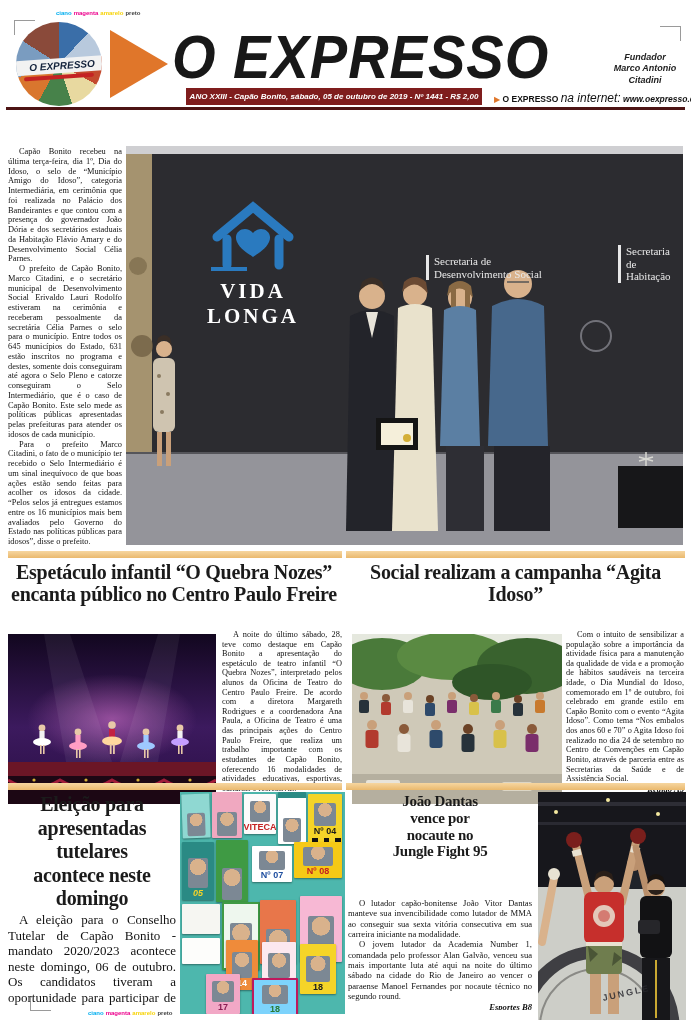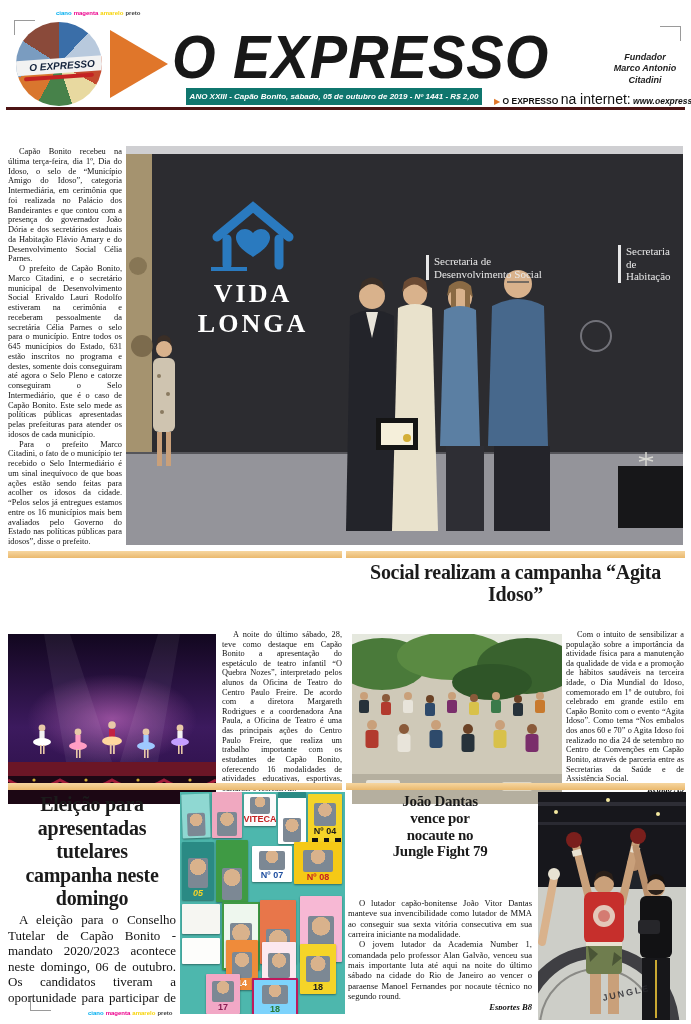--- a/index.html
+++ b/index.html
@@ -24,28 +24,28 @@
      transform:rotate(-4deg);display:flex;align-items:center;justify-content:center;
      font-family:"Liberation Sans",sans-serif;font-weight:700;font-style:italic;font-size:10px;color:#14233c;}
   .logo-ribbon{position:absolute;left:8px;top:53px;width:70px;height:4px;background:#c42222;border-radius:2px;transform:rotate(-4deg);}
   .mast-arrow{position:absolute;left:110px;top:30px;width:0;height:0;
      border-left:58px solid #e0762a;border-top:34px solid transparent;border-bottom:34px solid transparent;}
   .mast-title{position:absolute;left:172px;top:22px;width:445px;
      font-family:"Liberation Sans",sans-serif;font-weight:700;font-style:italic;
      font-size:56px;letter-spacing:1px;color:#181818;white-space:nowrap;transform:scaleY(1.08);transform-origin:top left;}
   .founder{position:absolute;right:6px;top:52px;width:80px;text-align:center;
      font-family:"Liberation Sans",sans-serif;font-weight:700;font-style:italic;font-size:9px;line-height:1.25;color:#222;}
-  .date-bar{position:absolute;left:186px;top:88px;width:296px;height:17px;background:#0f766e;
+  .date-bar{position:absolute;left:186px;top:88px;width:296px;height:17px;background:#7f1d1d;
      display:flex;align-items:center;justify-content:center;white-space:nowrap;overflow:hidden;
      font-family:"Liberation Sans",sans-serif;font-weight:700;font-style:italic;font-size:8px;color:#fff;}
   .internet-line{position:absolute;left:494px;top:91px;white-space:nowrap;
      font-family:"Liberation Sans",sans-serif;font-size:8.5px;color:#111;}
   .internet-line .arrow{color:#e0762a;font-size:8px;}
   .internet-line .brand{font-weight:700;}
-  .internet-line .mid{font-size:14px;}
+  .internet-line .mid{font-style:italic;font-size:12px;}
   .internet-line .url{font-weight:700;font-style:italic;}
   .mast-rule{position:absolute;left:6px;top:107px;width:679px;height:3px;background:#4d1414;}
   
   .headline-main{position:absolute;left:8px;top:111px;width:677px;
      font-weight:700;font-size:28px;letter-spacing:-0.3px;color:#1b1b1b;white-space:nowrap;}
   .col{position:absolute;text-align:justify;font-size:8.4px;line-height:1.16;overflow:hidden;}
   .col p{margin:0;text-indent:11px;}
   .ref{display:block;text-align:right;font-weight:700;font-style:italic;font-size:8.6px;margin-top:1px;}
   .lead-col{left:8px;top:147px;width:114px;height:400px;}
   .h2{position:absolute;font-weight:700;font-size:20px;line-height:1.1;letter-spacing:-0.3px;
@@ -62,45 +62,45 @@
   .d1a{left:8px;top:551px;width:334px;} .d1b{left:346px;top:551px;width:339px;}
   .d2a{left:8px;top:783px;width:334px;} .d2b{left:346px;top:783px;width:339px;}
   
   .photo{position:absolute;overflow:hidden;background:#333;}
   .photo-main{left:126px;top:146px;width:557px;height:399px;}
   .photo-s2{left:8px;top:634px;width:208px;height:170px;}
   .photo-s3{left:352px;top:634px;width:210px;height:170px;}
   .photo-s5{left:538px;top:792px;width:148px;height:228px;}
   .ovl{position:absolute;color:#fff;font-family:Liberation Serif, serif;margin-top:31px;}
   .vl-logo{left:52px;top:22px;width:150px;text-align:center;}
-  .vl-text{font-weight:700;font-size:26px;letter-spacing:3px;margin-top:2px;}
+  .vl-text{font-weight:700;font-size:21px;letter-spacing:3px;margin-top:2px;}
   .sign{display:flex;gap:5px;color:#e8e8e8;}
   .sign .bar{width:3px;background:#e8e8e8;}
   .sign .lines{font-size:11px;line-height:1.15;}
   .sign1{left:300px;top:78px;}
   .sign2{left:492px;top:68px;}
   .mat-word{position:absolute;left:64px;top:196px;color:#2a2a30;font-family:"Liberation Sans",sans-serif;
      font-weight:700;font-size:9px;letter-spacing:2px;transform:rotate(-12deg);opacity:.85;}
   
   .ads{position:absolute;left:180px;top:792px;width:165px;height:222px;background:#4db7ad;overflow:hidden;}
   .ad-card{position:absolute;display:flex;flex-direction:column;align-items:center;justify-content:flex-end;
      box-shadow:0 1px 2px rgba(0,0,0,.4);font-family:"Liberation Sans",sans-serif;font-weight:700;overflow:hidden;border-radius:1px;}
   .ad-card .ph{width:64%;height:52%;border-radius:2px;margin-bottom:1px;
      background:radial-gradient(circle at 50% 30%,#d9b28c 0 34%,#7c8894 35%);}
   .ad-card .num{font-size:9px;line-height:1.1;margin-bottom:1px;}
   .c1{left:2px;top:2px;width:28px;height:44px;background:#8fd8d2;transform:rotate(-2deg);}
   .c2{left:32px;top:0;width:30px;height:46px;background:#f0a8c0;}
-  .c3{left:64px;top:2px;width:32px;height:32px;background:#fbfbfb;color:#c42222;}
+  .c3{left:64px;top:2px;width:32px;height:40px;background:#fbfbfb;color:#c42222;}
   .c4{left:98px;top:0;width:28px;height:46px;background:#fff;border-top:6px solid #2a8a84;}
   .c5{left:128px;top:2px;width:34px;height:44px;background:#f5d428;color:#1b1b1b;
       border-bottom:5px solid;border-image:repeating-linear-gradient(90deg,#111 0 4px,#f5d428 4px 8px) 5;text-align:center;}
   .c6{left:2px;top:50px;width:32px;height:58px;background:#2a8a84;color:#f5d428;font-style:italic;}
   .c7{left:36px;top:48px;width:32px;height:62px;background:#3f9a44;color:#fff;}
   .c8{left:72px;top:54px;width:40px;height:36px;background:#fff;color:#1f4fa0;text-align:center;}
-  .c9{left:114px;top:50px;width:48px;height:42px;background:#f5c916;color:#c42222;}
+  .c9{left:114px;top:50px;width:48px;height:36px;background:#f5c916;color:#c42222;}
   .c10{left:2px;top:112px;width:38px;height:30px;background:#f6f6f2;color:#333;font-size:7px;}
   .c11{left:42px;top:110px;width:34px;height:64px;background:#eef7ee;border:2px solid #3f9a44;color:#1b6b2a;}
   .c12{left:80px;top:108px;width:36px;height:64px;background:#e8764a;color:#fff;}
   .c13{left:120px;top:104px;width:42px;height:66px;background:#f7b8d4;color:#b2266b;}
   .c14{left:2px;top:146px;width:38px;height:26px;background:#fdfdfb;}
   .c15{left:46px;top:148px;width:32px;height:50px;background:#ef8b3a;color:#fff;}
   .c16{left:82px;top:150px;width:34px;height:48px;background:#fce8ef;color:#d06a96;}
   .c17{left:120px;top:152px;width:36px;height:50px;background:#f5d428;color:#1b1b1b;}
   .c18{left:26px;top:182px;width:34px;height:40px;background:#f2a8c6;color:#8a1c52;}
   .c19{left:72px;top:186px;width:42px;height:36px;background:#7dd3fc;border:2px solid #be185d;color:#2a7a32;}
@@ -221,20 +221,24 @@
       <div class="lines">
         <div>Secretaria de</div>
         <div>Habitação</div>
       </div>
     </div>
   </div>
 
   <div class="divider d1a"></div>
   <div class="divider d1b"></div>
 
+  <div class="h2 s2">
+    <div>Espetáculo infantil “O Quebra Nozes”</div>
+    <div>encanta público no Centro Paulo Freire</div>
+  </div>
   <div class="photo photo-s2">
     <svg width="208" height="170" viewBox="0 0 208 170">
       <defs>
         <linearGradient id="stageGrad" x1="0" y1="0" x2="0" y2="1">
           <stop offset="0" stop-color="#12071f"></stop>
             <stop offset="0.55" stop-color="#3c1a5e"></stop>
             <stop offset="1" stop-color="#2a0e44"></stop>
         </linearGradient>
         <radialGradient id="glow" cx="0.5" cy="0.5" r="0.5">
           <stop offset="0" stop-color="#e07ad4" stop-opacity="0.55"></stop>
@@ -389,21 +393,21 @@
     <span class="ref">Região A5</span>
   </div>
 
   <div class="divider d2a"></div>
   <div class="divider d2b"></div>
 
   <div class="h2 s4">
     <div>Eleição para</div>
     <div>apresentadas</div>
     <div>tutelares</div>
-    <div>campanha neste</div>
+    <div>acontece neste</div>
     <div>domingo</div>
   </div>
   <div class="col s4-col">
     <p>A eleição para o Conselho Tutelar de Capão Bonito - mandato 2020/2023 acontece neste domingo, 06 de outubro. Os candidatos tiveram a oportunidade para participar de um período de campanha tranquilo onde inclusive puderam expor suas propostas usando a tribuna da Câmara Municipal.</p>
     <p>No total são 18 candidatos sendo que 4 são candidatos à reeleição e outros 14 não estão ocupando o cargo.</p>
 
   </div>
 
   <div class="ads">
     <div class="ad-card c1">
@@ -479,21 +483,21 @@
     <div class="ad-card c19">
         <div class="ph"></div>
         <span class="num">18</span>
       </div>
   </div>
 
   <div class="h2 s5">
     <div>João Dantas</div>
     <div>vence por</div>
     <div>nocaute no</div>
-    <div>Jungle Fight 79</div>
+    <div>Jungle Fight 95</div>
   </div>
   <div class="col s5-col">
     <p>O lutador capão-bonitense João Vitor Dantas manteve sua invencibilidade como lutador de MMA ao conseguir sua sexta vitória consecutiva em sua carreira iniciante na modalidade.</p>
     <p>O jovem lutador da Academia Number 1, comandada pelo professor Alan Galvão, venceu sua mais importante luta até aqui na noite do último sábado na cidade do Rio de Janeiro ao vencer o paraense Manoel Fernandes por nocaute técnico no segundo round.</p>
     <span class="ref">Esportes B8</span>
   </div>
   <div class="photo photo-s5">
     <svg width="148" height="228" viewBox="0 0 148 228">
       <rect width="148" height="95" fill="#17171c"></rect>
       <rect x="0" y="10" width="148" height="4" fill="#2e2e36"></rect>

